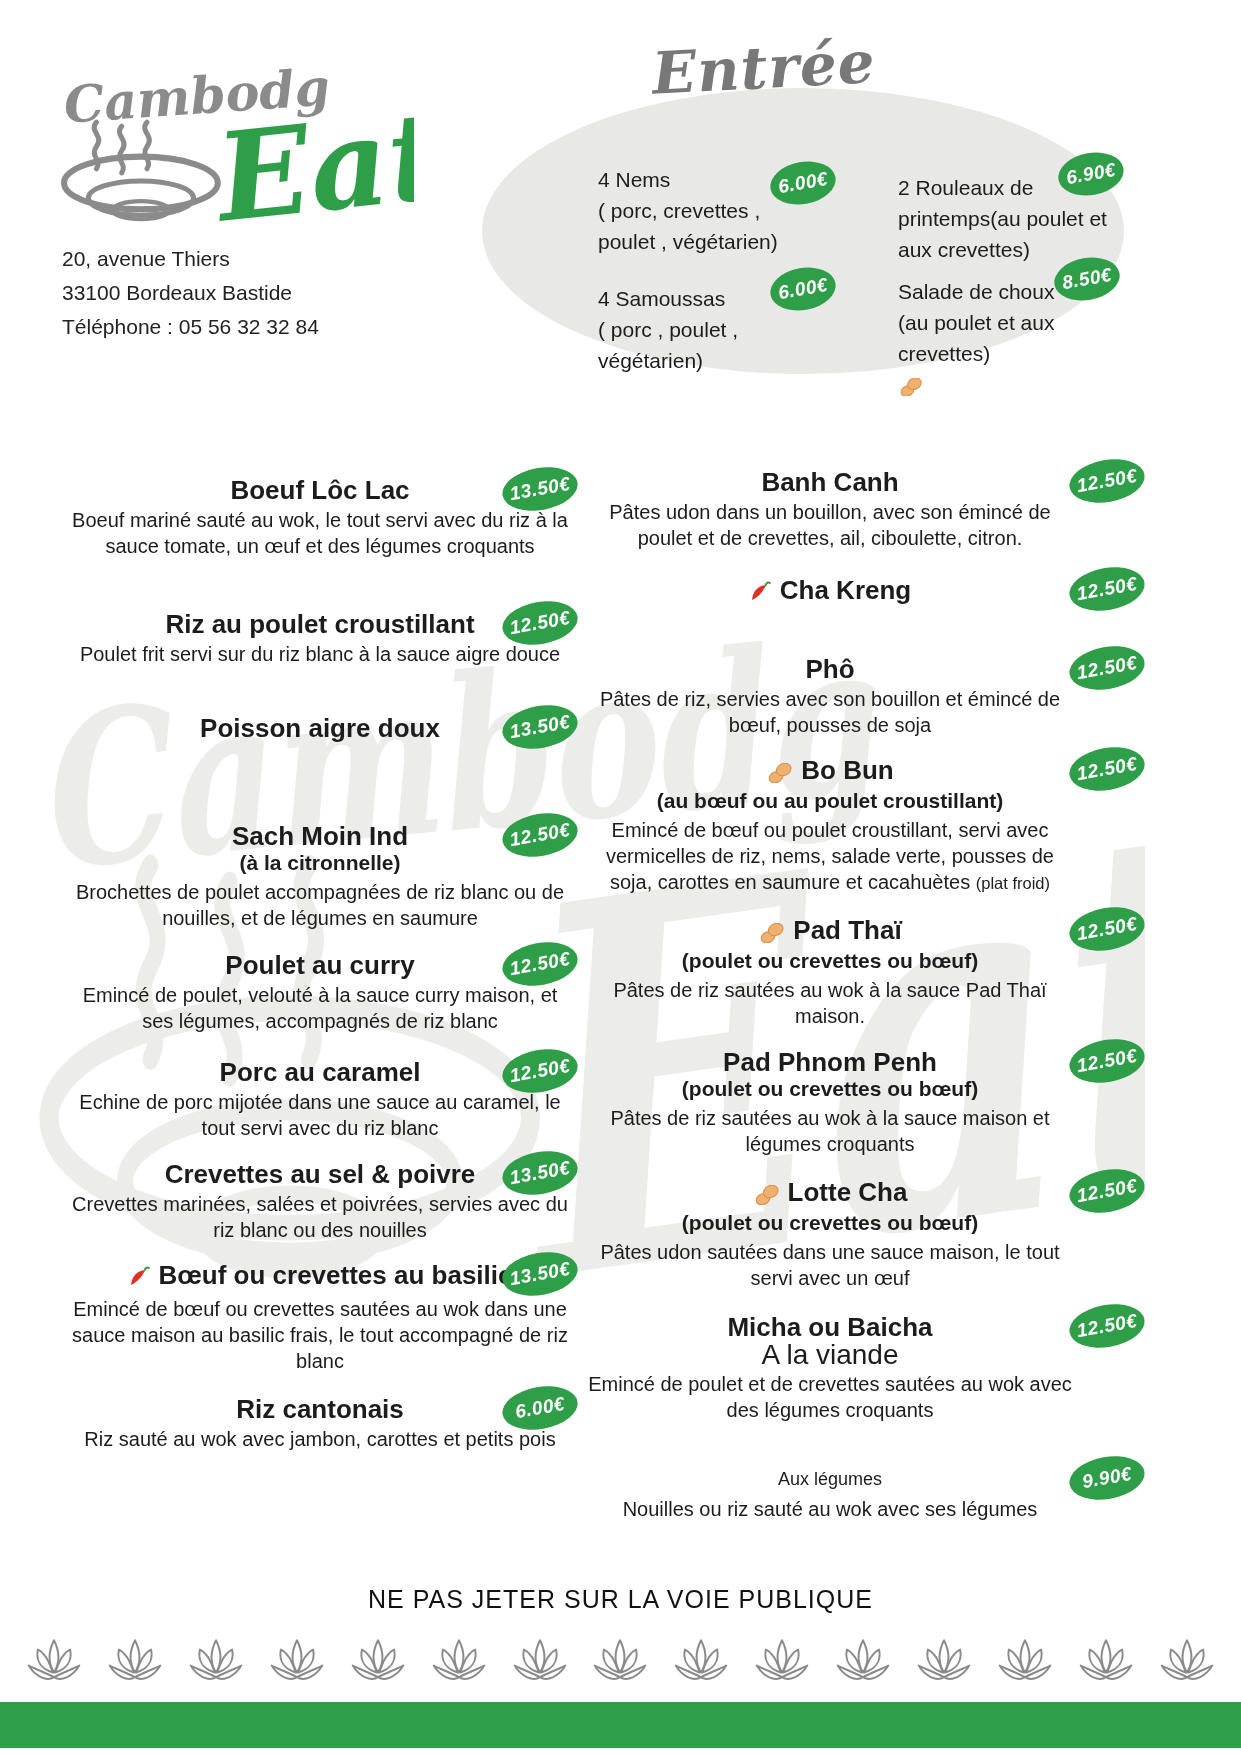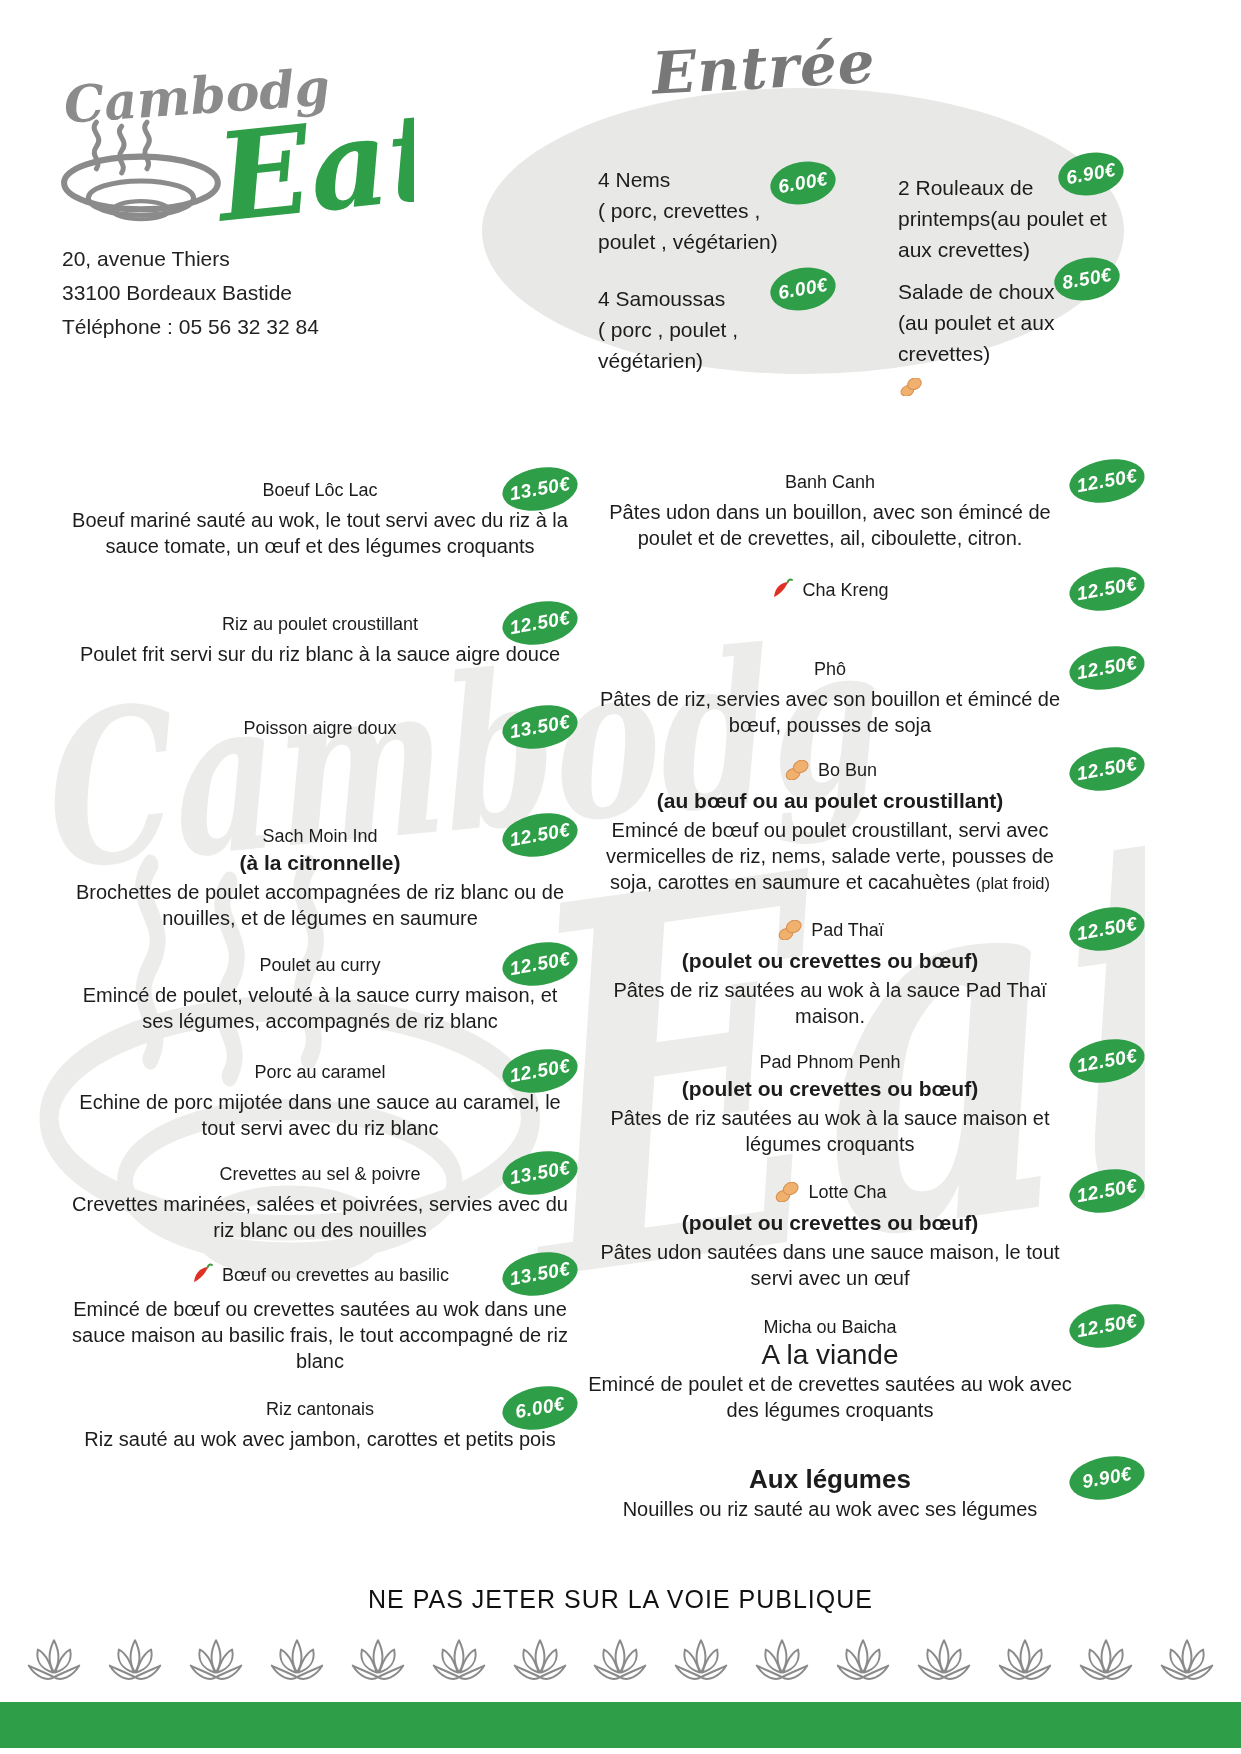--- a/index.html
+++ b/index.html
@@ -22,22 +22,22 @@
   .e-item{position:absolute;font-size:21px;line-height:31px;}
   .e-details{white-space:pre-line;}
   .badge{position:absolute;width:76px;height:42px;background:var(--green);border-radius:50%;
          color:#fff;font-style:italic;font-weight:bold;font-size:19px;letter-spacing:.5px;
          display:flex;align-items:center;justify-content:center;transform:rotate(-10deg);}
   .e-badge{width:66px;height:42px;}
   
   .dish{position:absolute;text-align:center;}
   .colL{left:70px;width:500px;}
   .colR{left:585px;width:490px;}
-  .dish h3{margin:0;font-size:18px;line-height:28px;font-weight:normal;}
-  .dish h3.reg{font-weight:bold;font-size:26px;}
+  .dish h3{margin:0;font-size:26px;line-height:28px;font-weight:bold;}
+  .dish h3.reg{font-weight:normal;font-size:18px;}
   .dish .sub{font-size:21px;font-weight:bold;line-height:26px;}
   .dish .note{font-size:28px;line-height:27px;}
   .dish p{margin:3px 0 0;font-size:20px;line-height:26px;}
   .small{font-size:16.5px;}
   .dish .badge{top:-8px;}
   .colL .badge{right:-8px;}
   .colR .badge{right:-70px;}
   .ticon{display:inline-block;vertical-align:-4px;margin-right:7px;}
   
   .watermark{position:absolute;left:30px;top:570px;width:1115px;height:780px;z-index:0;}

